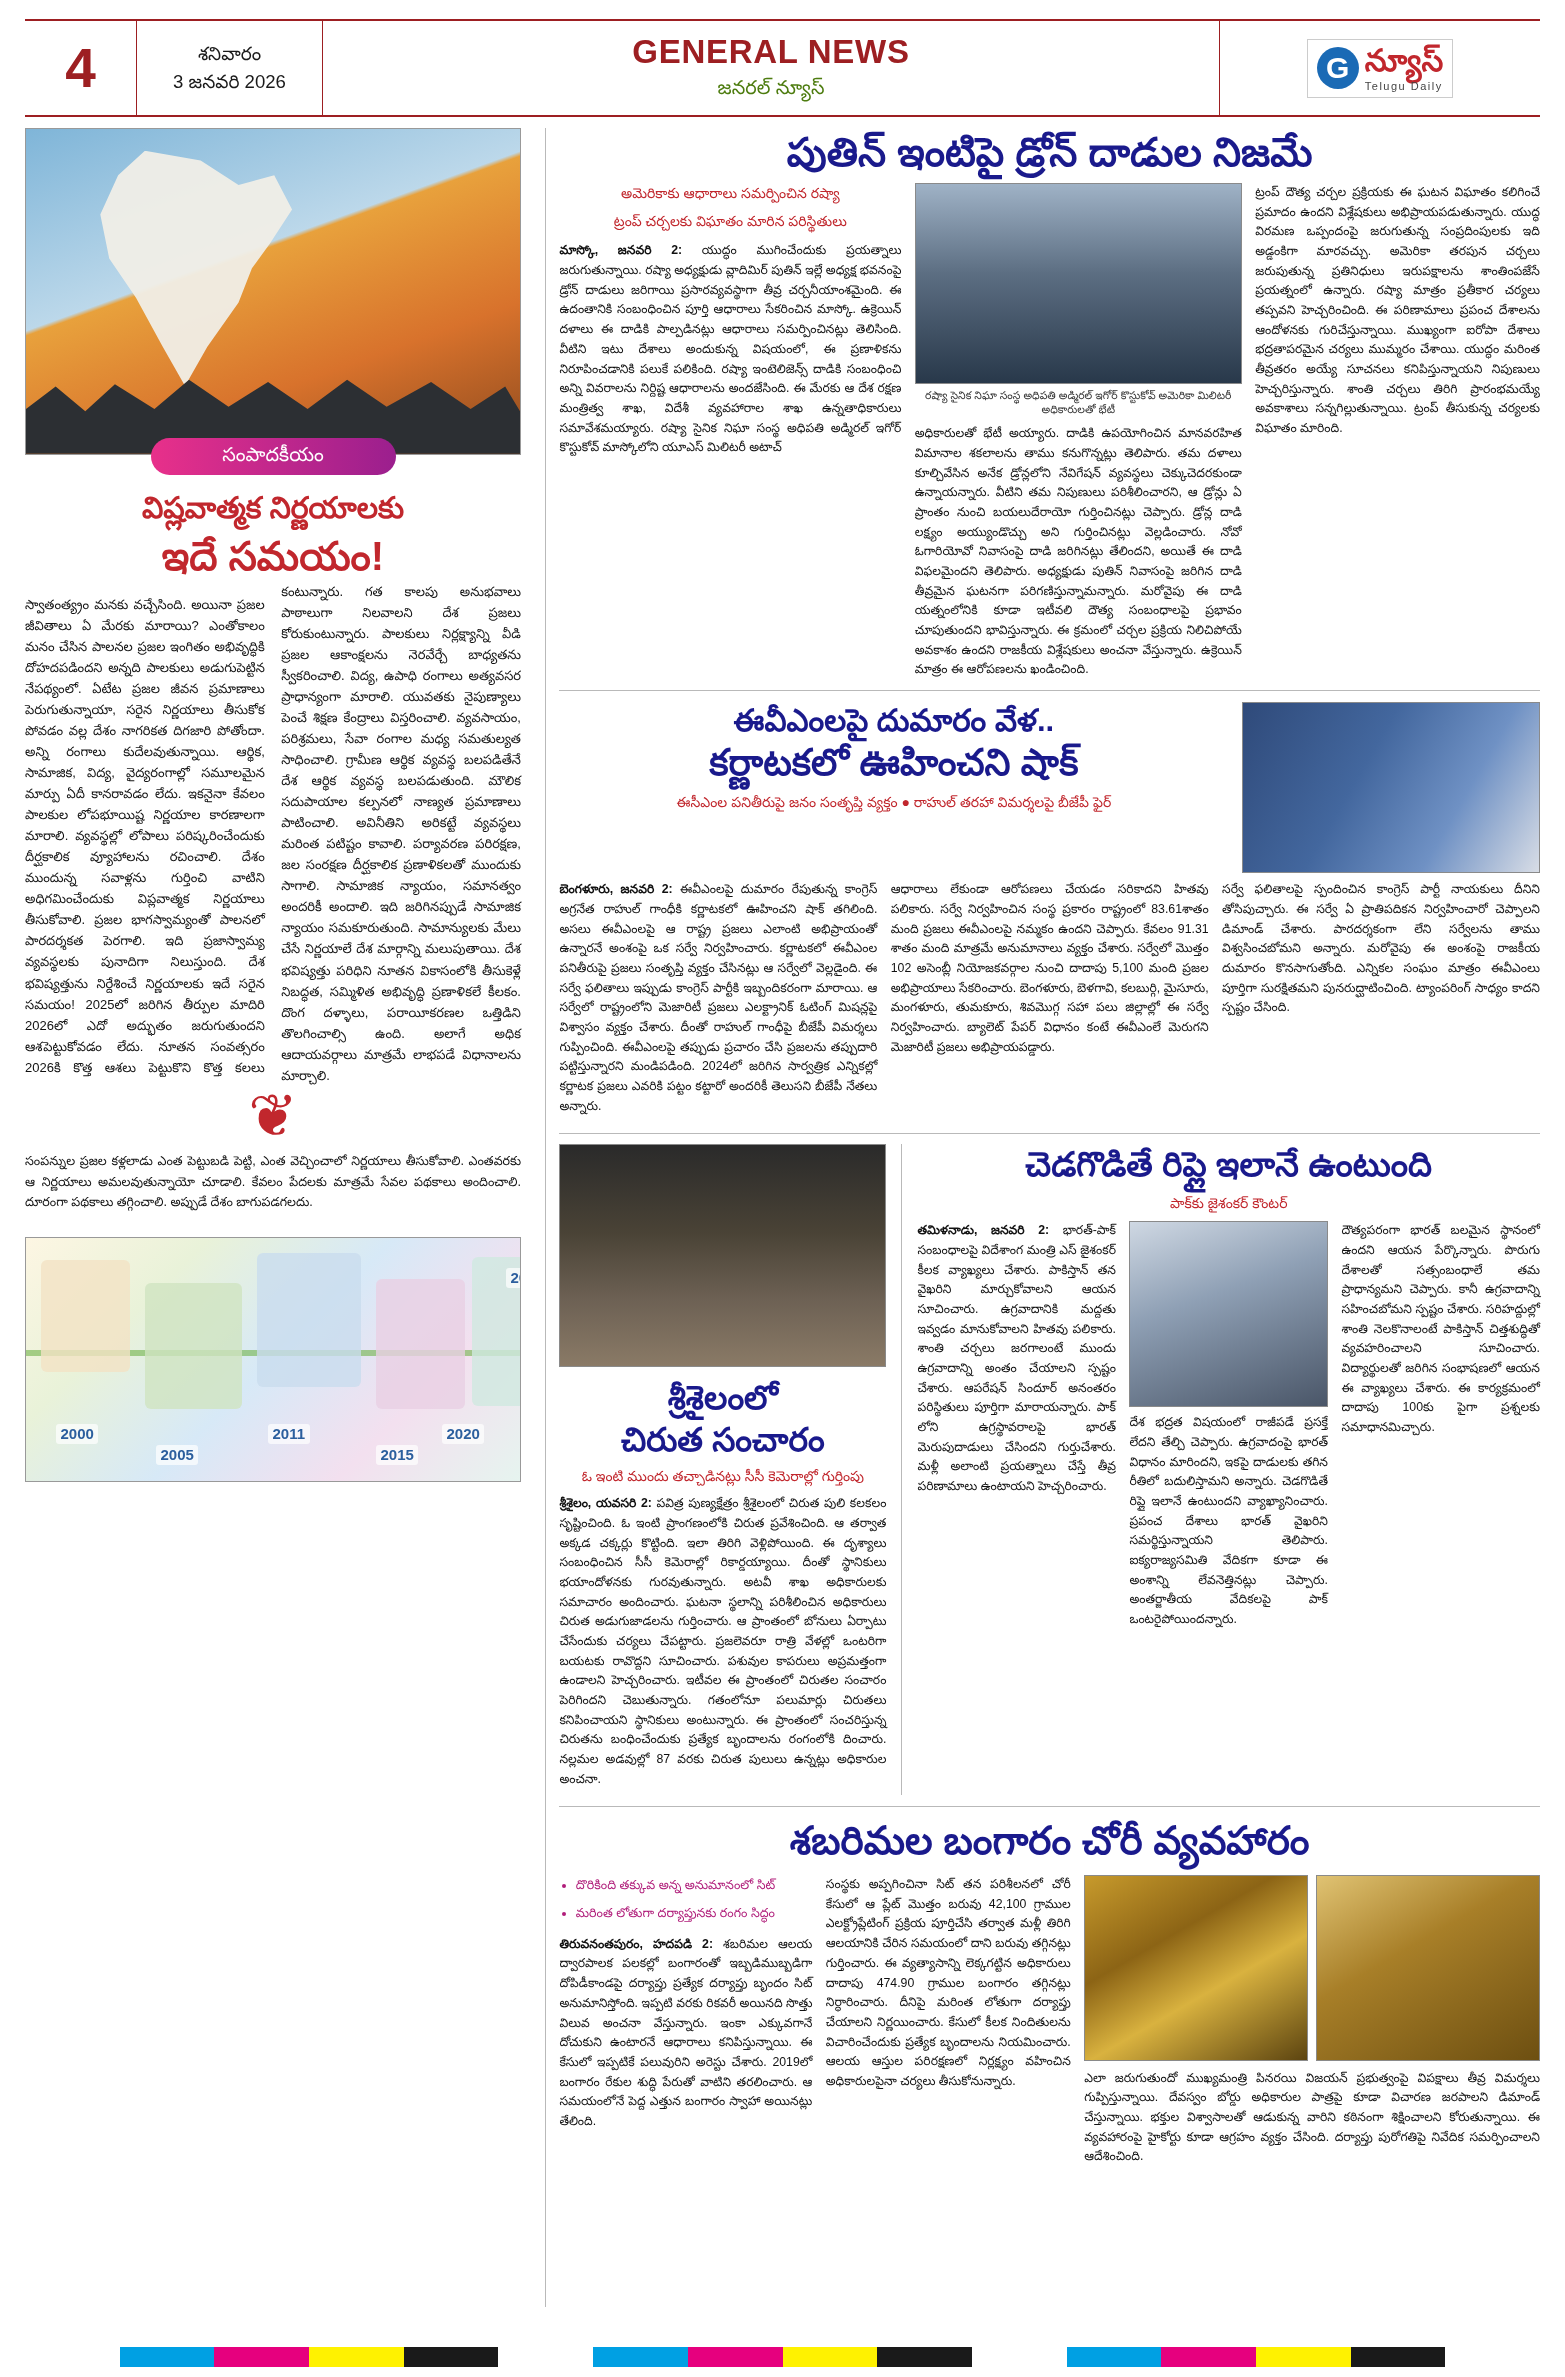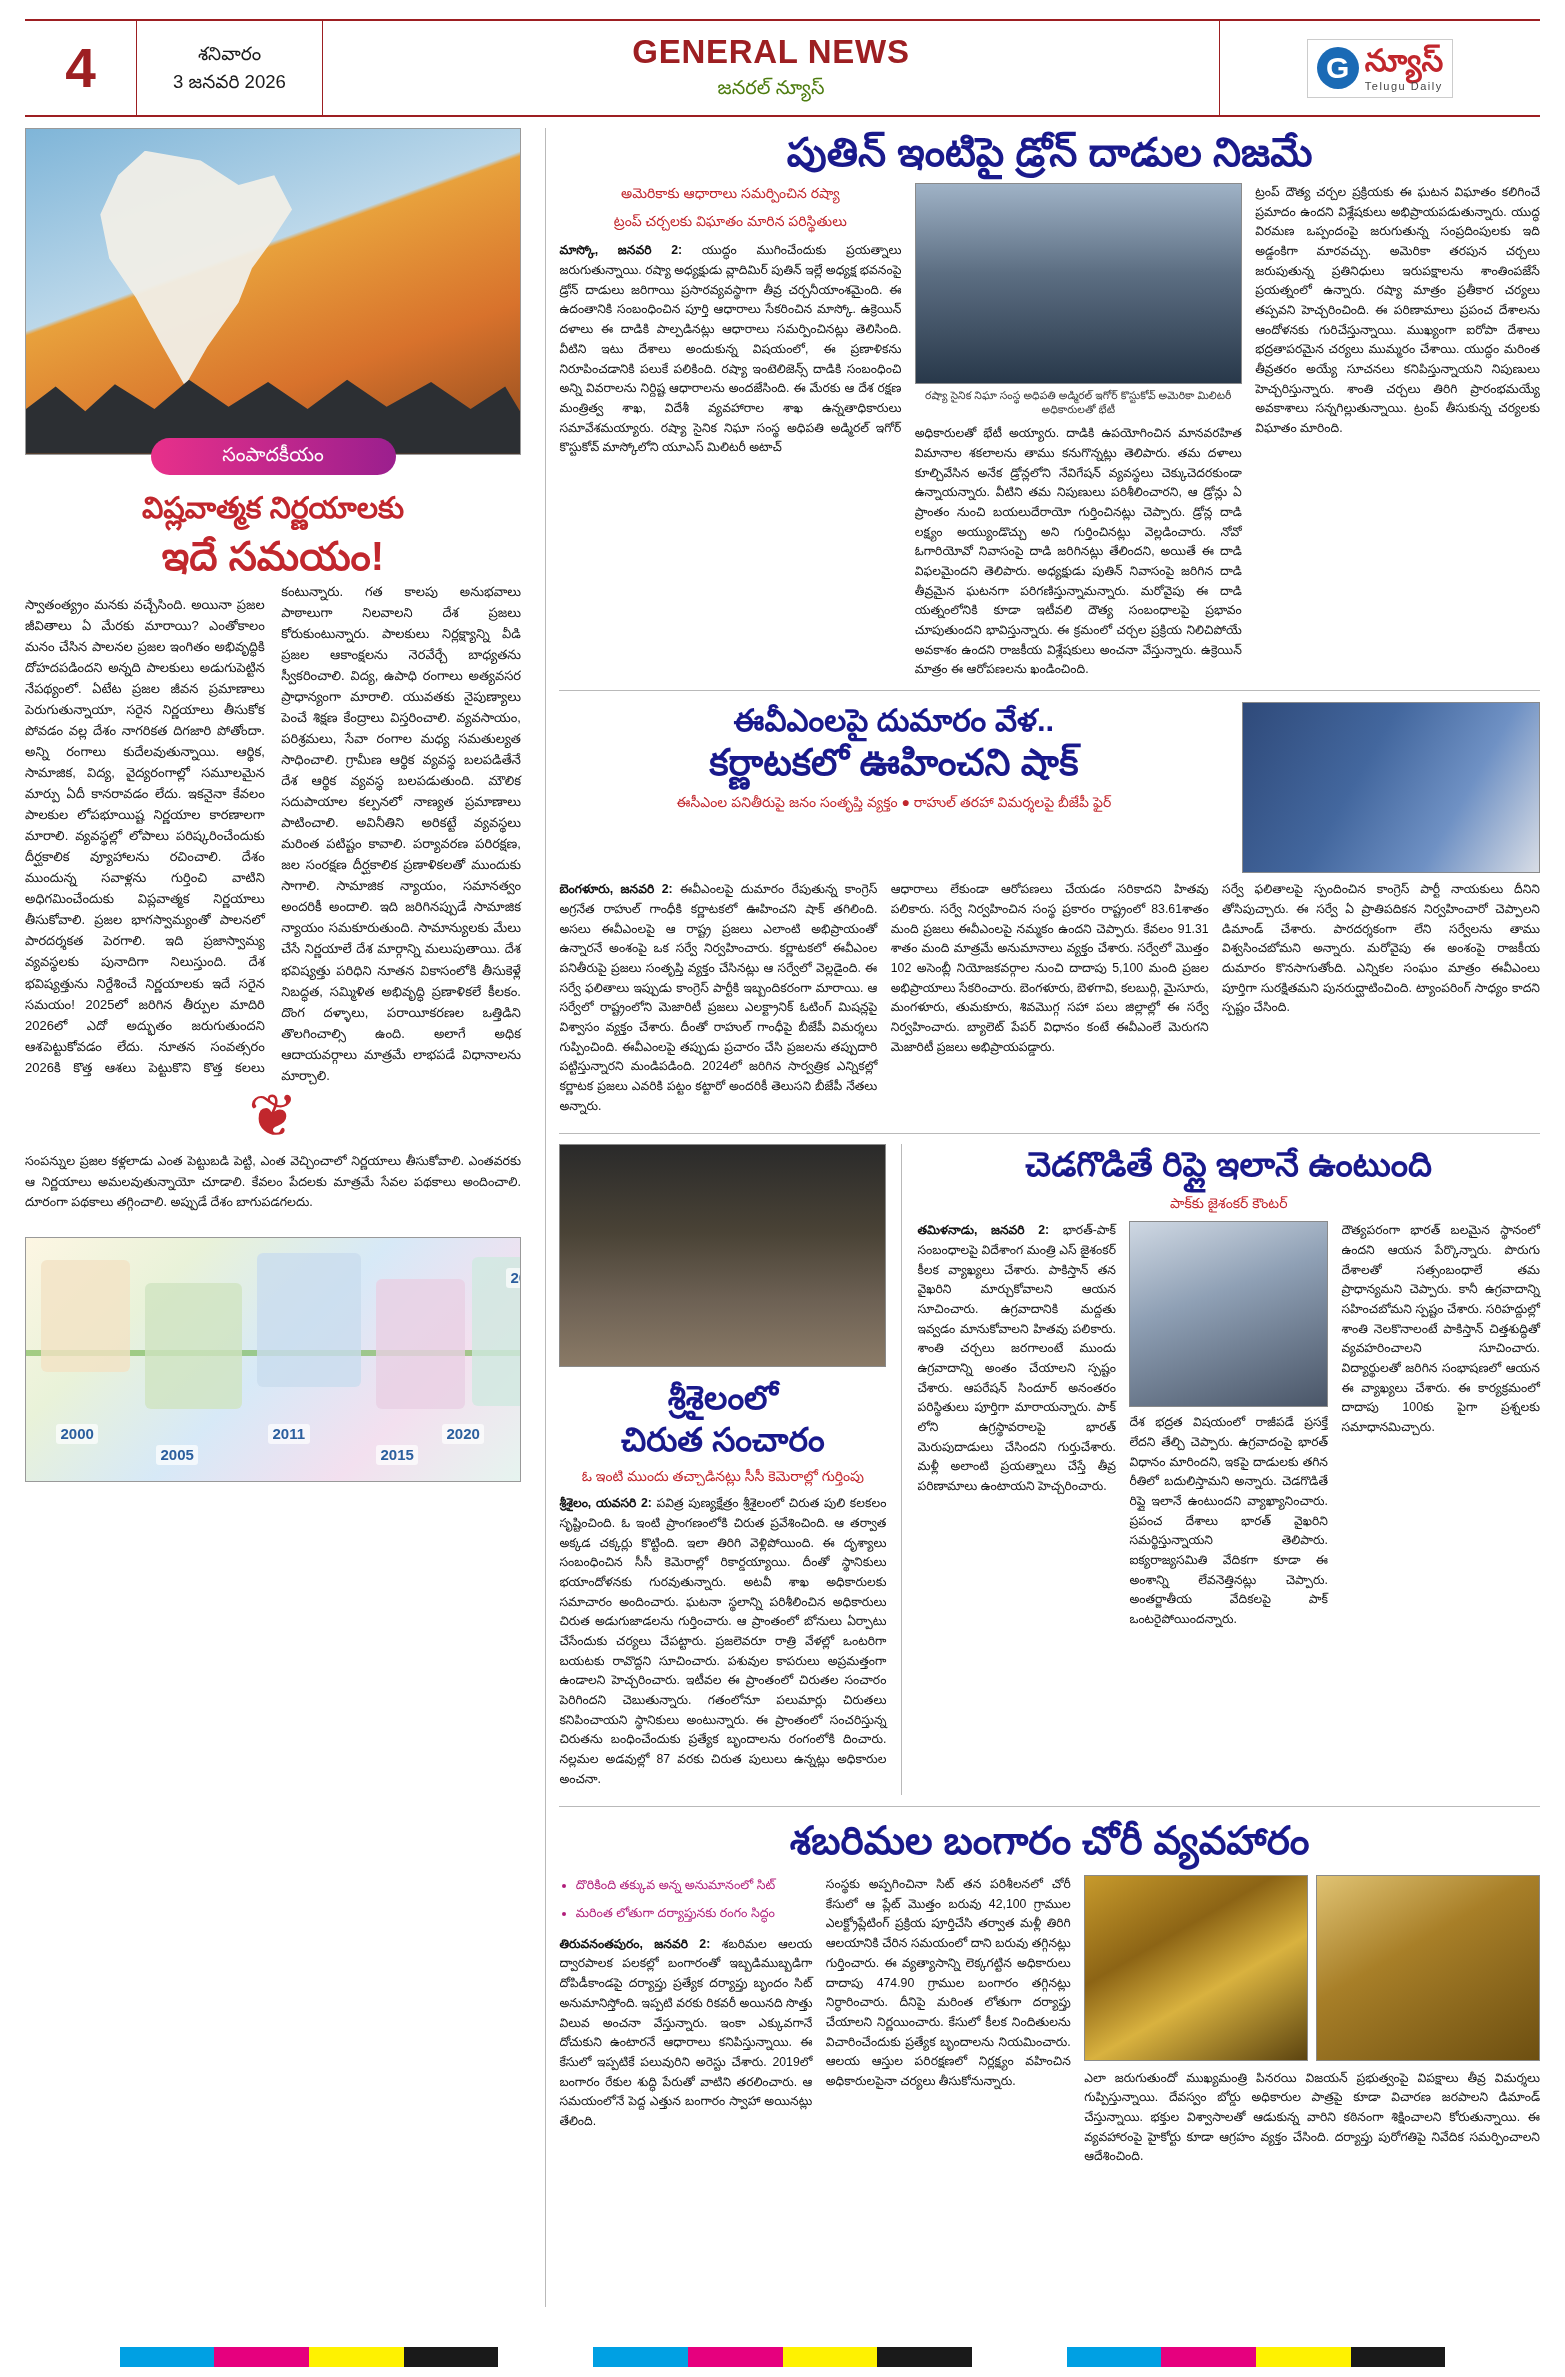--- a/index.html
+++ b/index.html
@@ -324,21 +324,21 @@
 
         <div class="art-3col" style="margin-top:10.4px;">
           <div style="flex:0 0 253px;">
             <div class="bullet-box">
               <ul>
                 <li>దొరికింది తక్కువ అన్న అనుమానంలో సిట్</li>
                 <li>మరింత లోతుగా దర్యాప్తునకు రంగం సిద్ధం</li>
               </ul>
             </div>
             <div class="txt" style="margin-top:12px;">
-              <p><b>తిరువనంతపురం, జనవరి 2:</b>
+              <p><b>తిరువనంతపురం, హదపడి 2:</b>
                  <span>శబరిమల ఆలయ ద్వారపాలక పలకల్లో బంగారంతో ఇబ్బడిముబ్బడిగా దోపిడీకాండపై దర్యాప్తు ప్రత్యేక దర్యాప్తు బృందం సిట్ అనుమానిస్తోంది. ఇప్పటి వరకు రికవరీ అయినది సొత్తు విలువ అంచనా వేస్తున్నారు. ఇంకా ఎక్కువగానే దోచుకుని ఉంటారనే ఆధారాలు కనిపిస్తున్నాయి. ఈ కేసులో ఇప్పటికే పలువురిని అరెస్టు చేశారు. 2019లో బంగారం రేకుల శుద్ధి పేరుతో వాటిని తరలించారు. ఆ సమయంలోనే పెద్ద ఎత్తున బంగారం స్వాహా అయినట్లు తేలింది.</span></p>
             </div>
           </div>
 
           <div style="flex:0 0 245px;">
             <div class="txt">సంస్థకు అప్పగించినా సిట్ తన పరిశీలనలో చోరీ కేసులో ఆ ప్లేట్ మొత్తం బరువు 42,100 గ్రాముల ఎలక్ట్రోప్లేటింగ్ ప్రక్రియ పూర్తిచేసి తర్వాత మళ్లీ తిరిగి ఆలయానికి చేరిన సమయంలో దాని బరువు తగ్గినట్లు గుర్తించారు. ఈ వ్యత్యాసాన్ని లెక్కగట్టిన అధికారులు దాదాపు 474.90 గ్రాముల బంగారం తగ్గినట్లు నిర్ధారించారు. దీనిపై మరింత లోతుగా దర్యాప్తు చేయాలని నిర్ణయించారు. కేసులో కీలక నిందితులను విచారించేందుకు ప్రత్యేక బృందాలను నియమించారు. ఆలయ ఆస్తుల పరిరక్షణలో నిర్లక్ష్యం వహించిన అధికారులపైనా చర్యలు తీసుకోనున్నారు.</div>
           </div>
 
           <div style="flex:1;">
             <div style="display:flex; gap:7.4px;">

